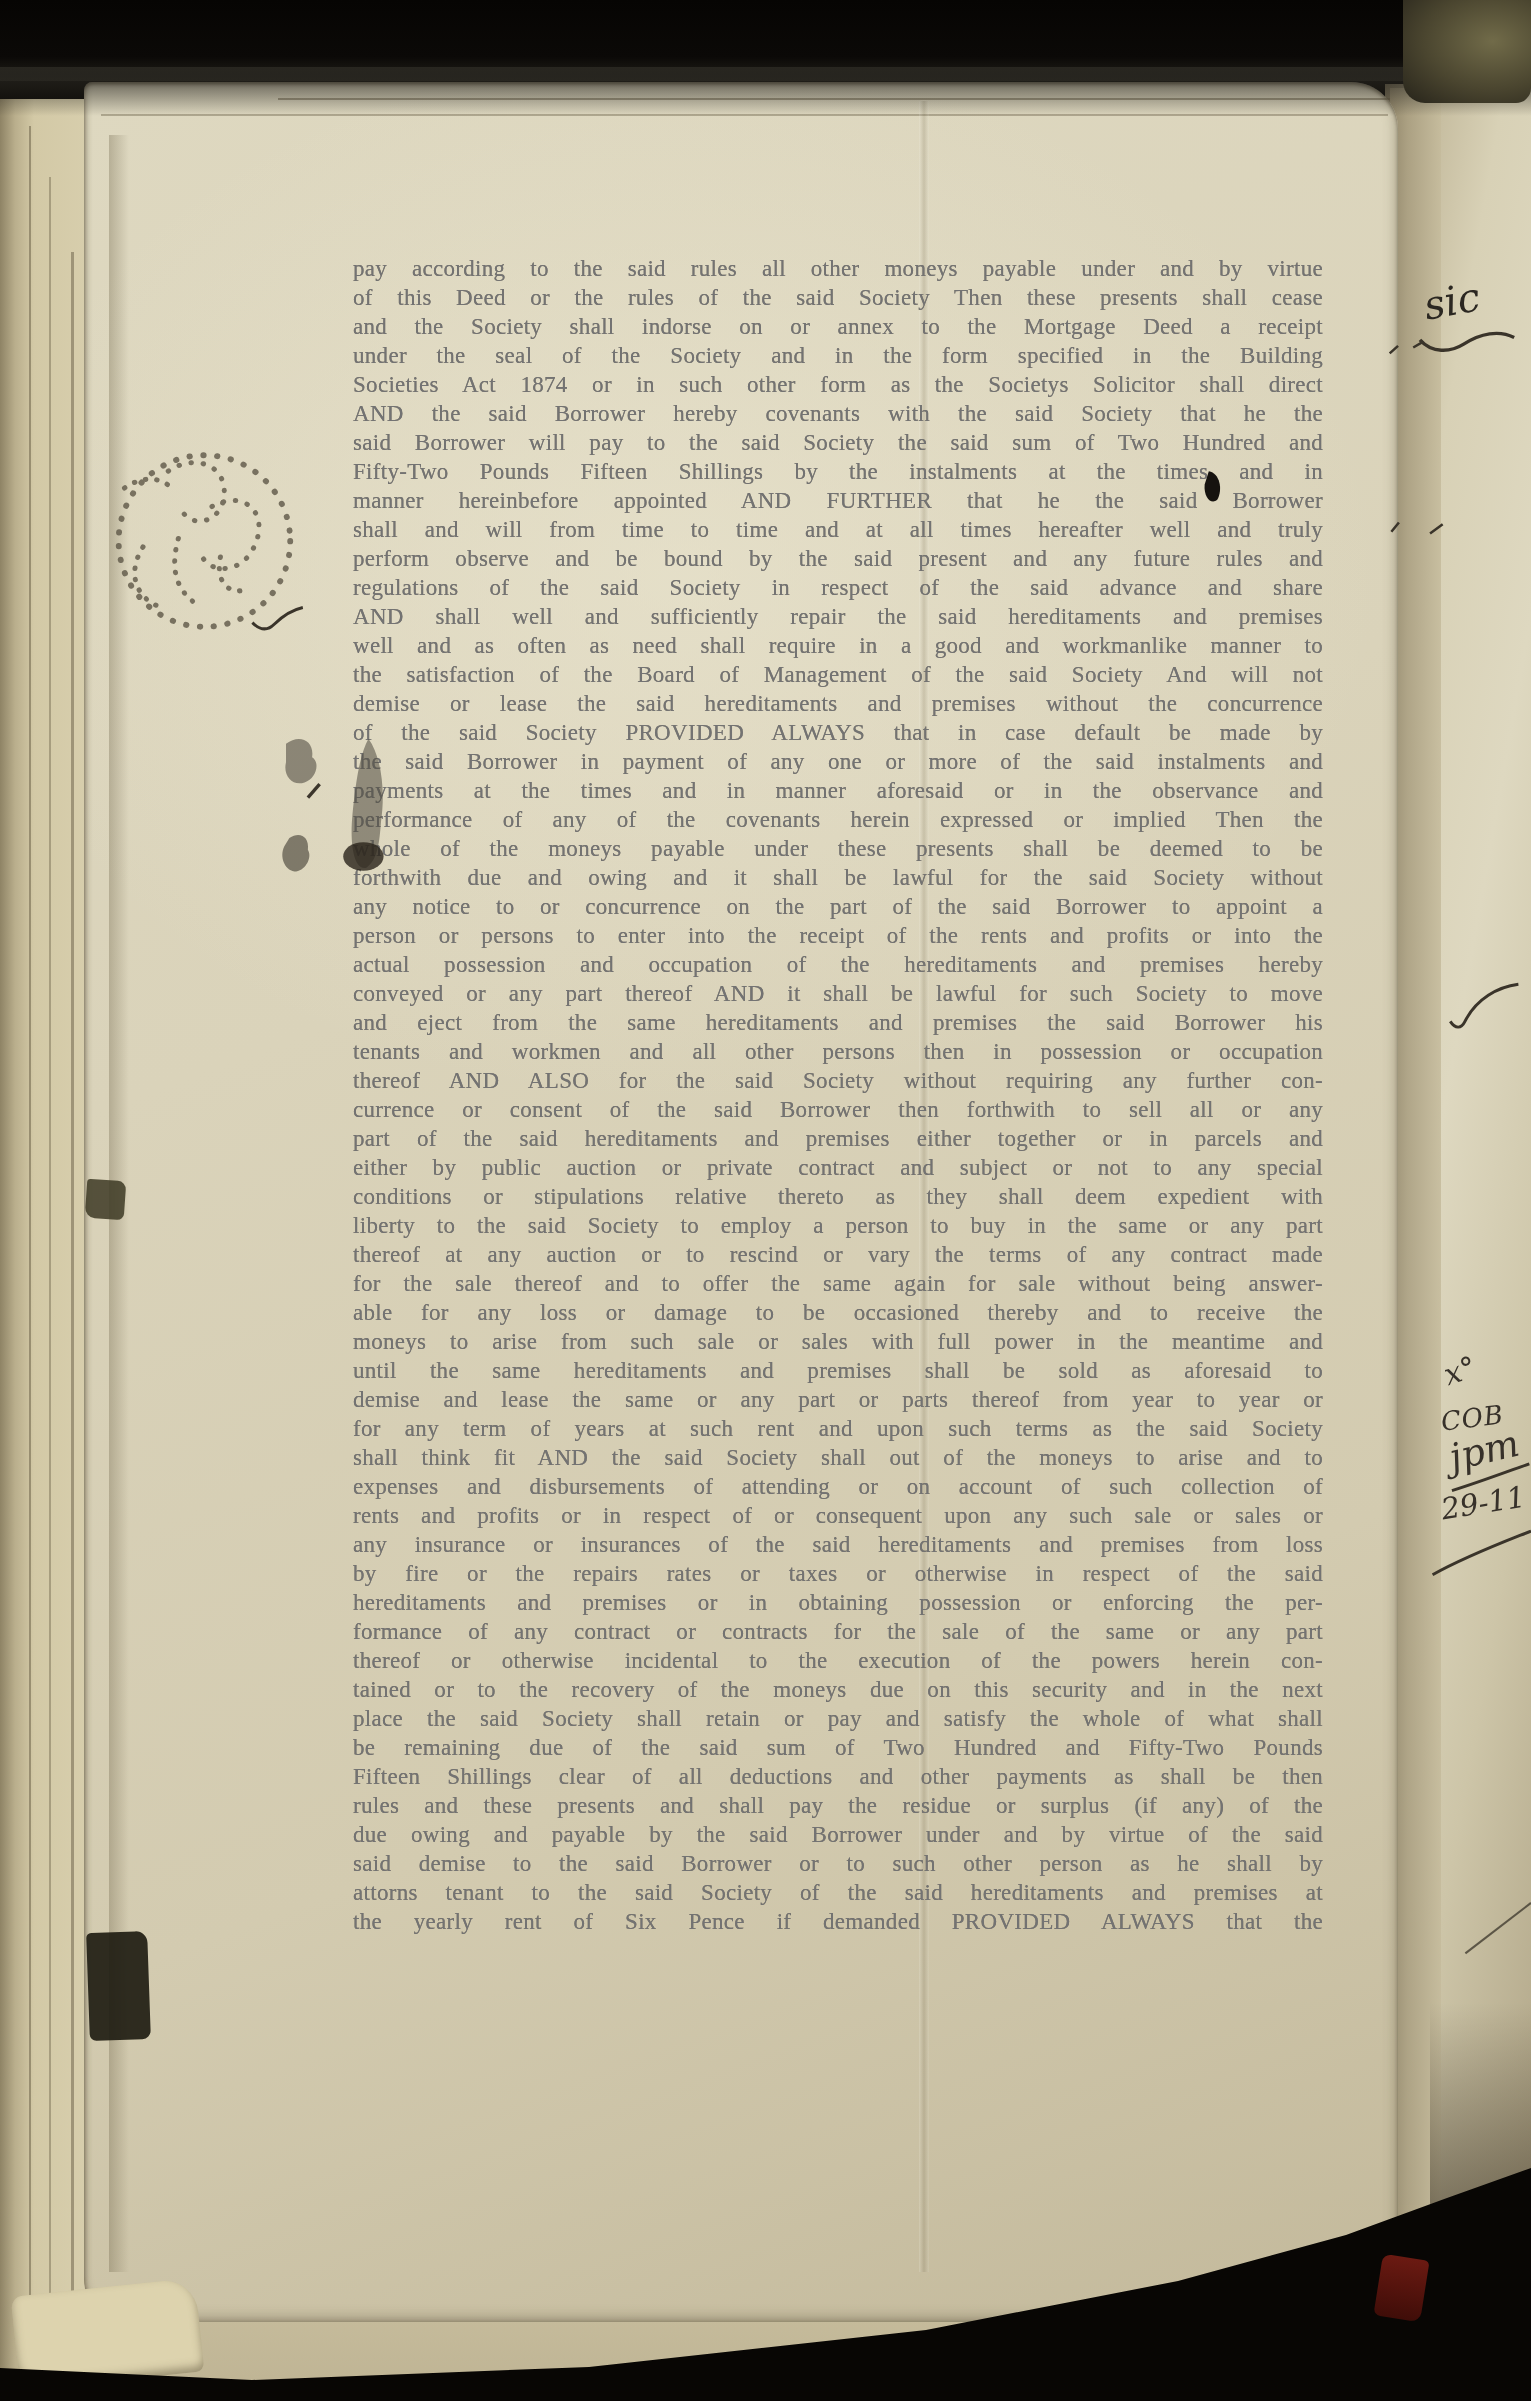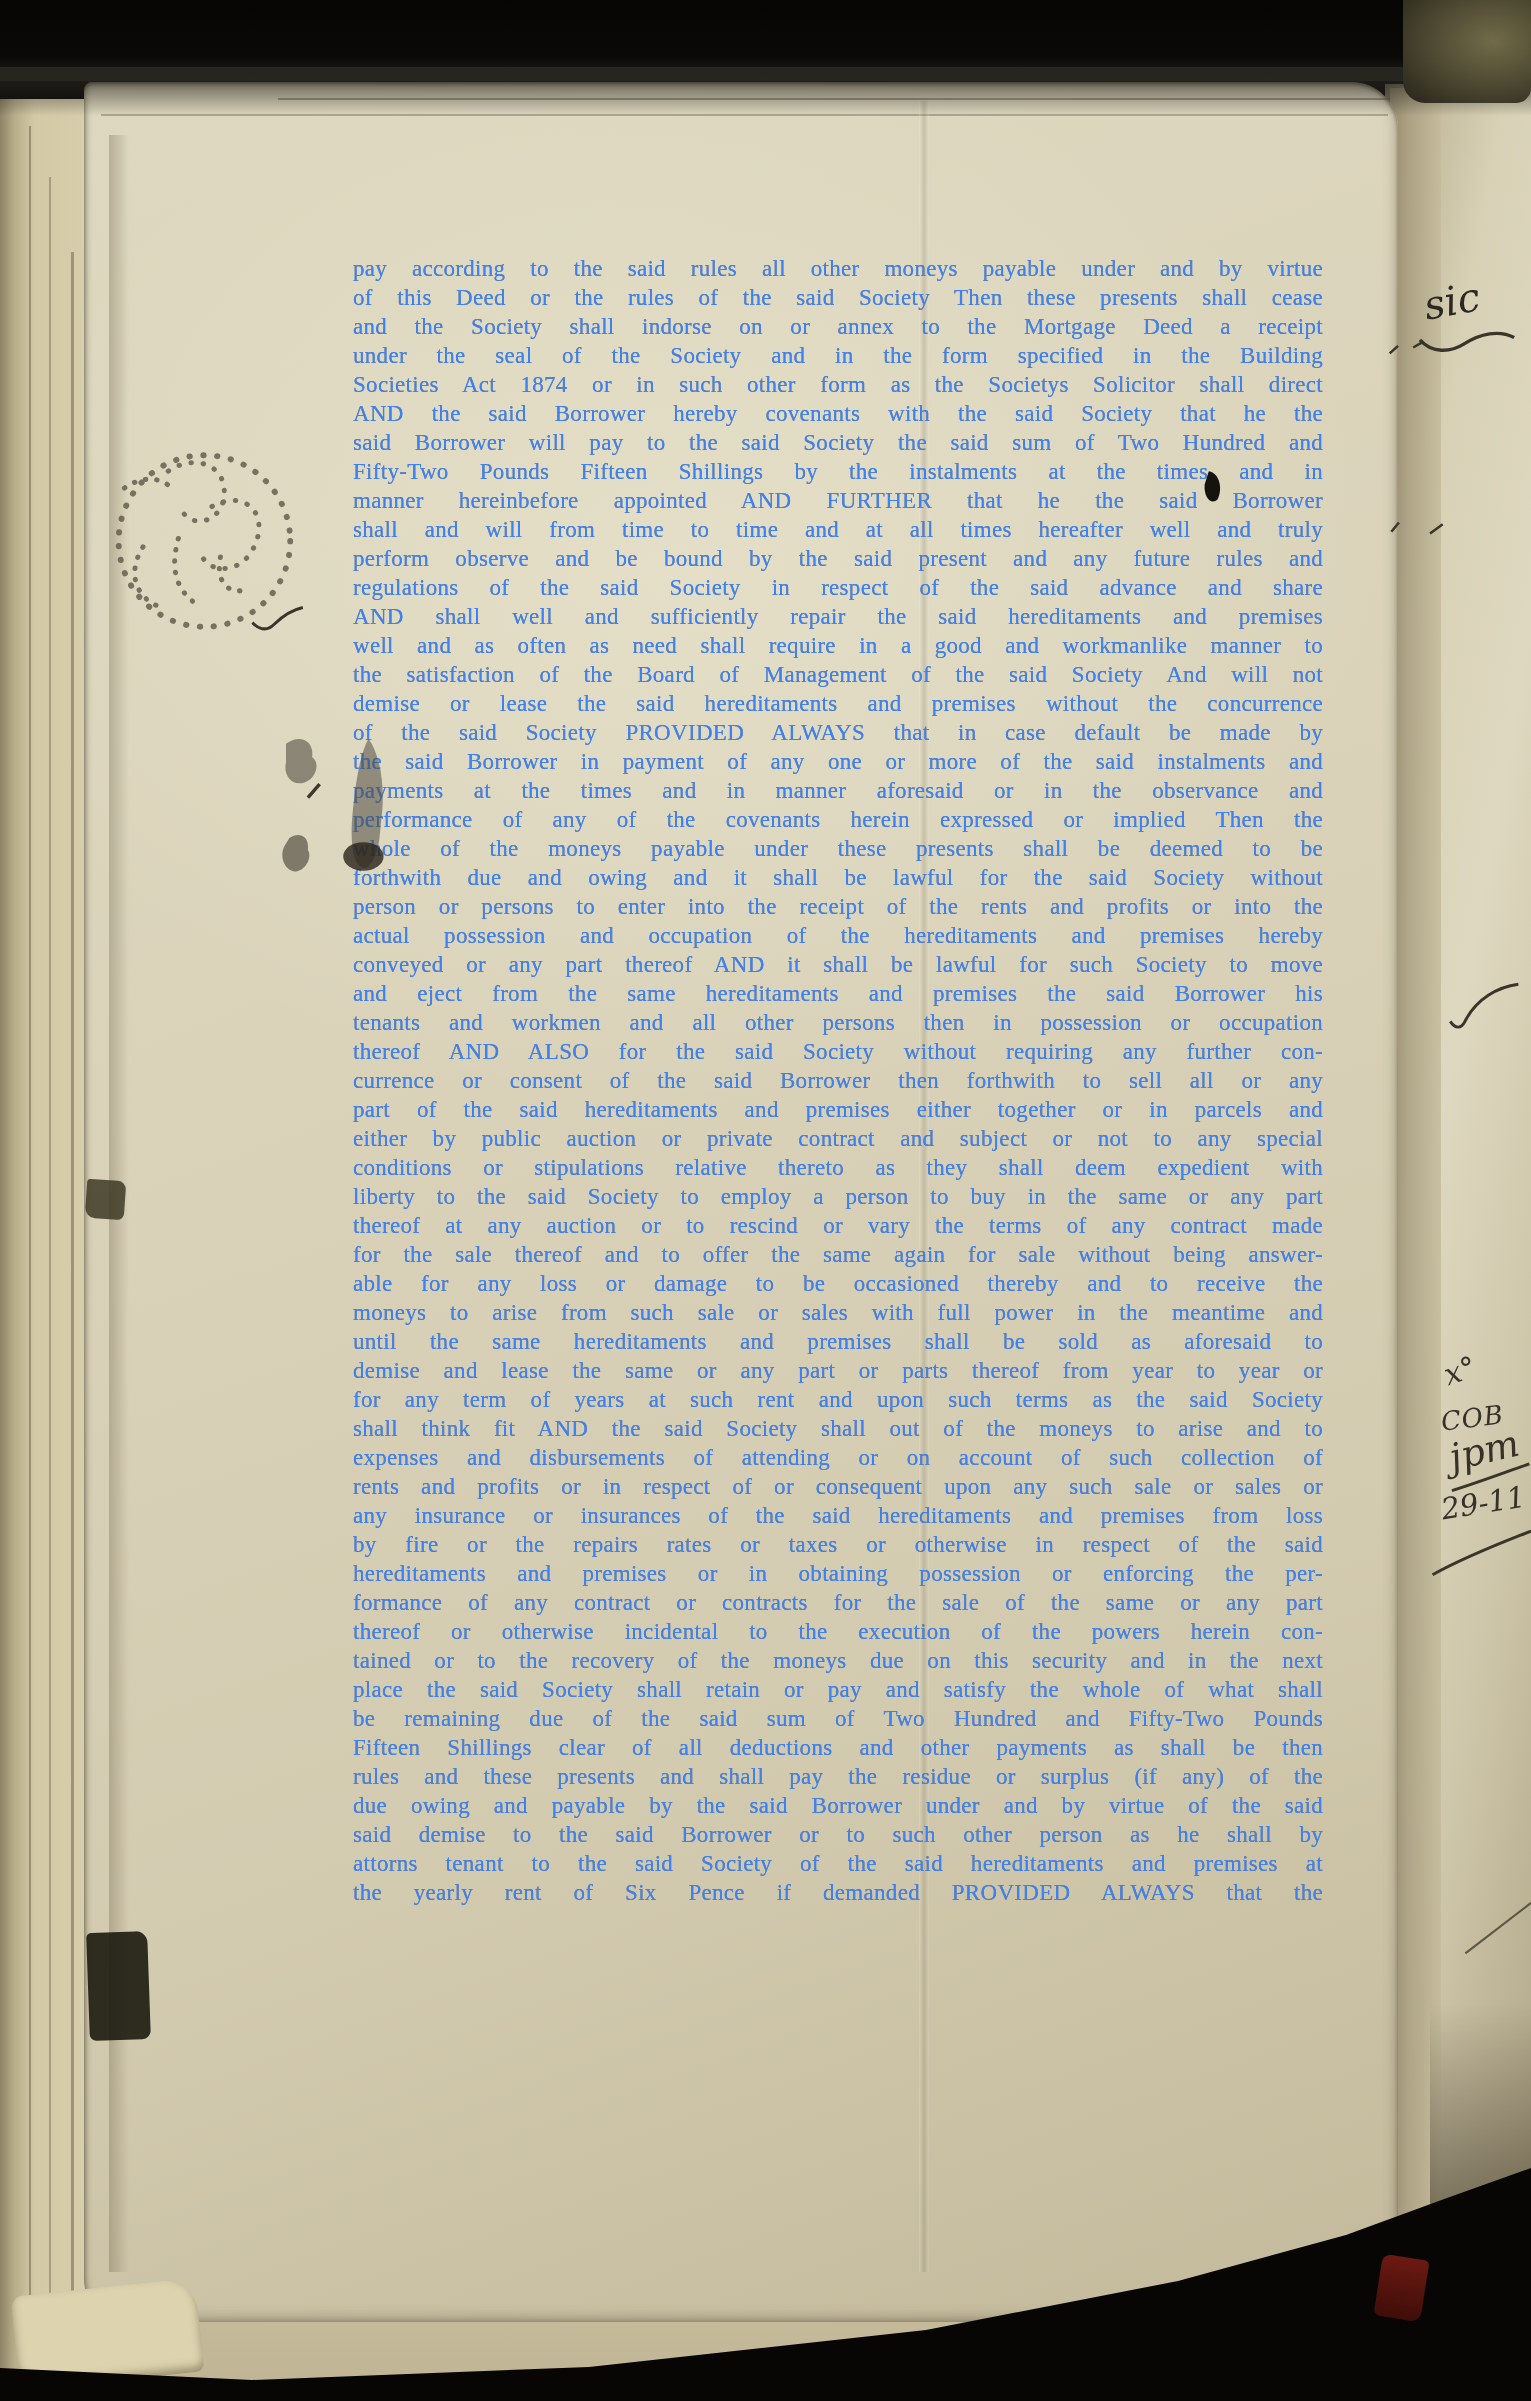--- a/index.html
+++ b/index.html
@@ -53,21 +53,21 @@
     border-radius:0 0 15px 22px;z-index:7;}
   .bottom-black{left:0;top:2104px;width:1531px;height:298px;background:#080604;
     clip-path:polygon(0 264px,252px 276px,589px 263px,926px 226px,1178px 177px,1346px 131px,1447px 94px,1531px 64px,1531px 298px,0 298px);
     z-index:8;}
   .maroon{left:1378px;top:2257px;width:47px;height:62px;background:linear-gradient(#6b1a12,#3f0d08);
     border-radius:8.4px 5px 10px 6.7px;transform:rotate(9deg);z-index:9;}
   .fore-edge-shadow{left:1430px;top:2003px;width:101px;height:244px;
     background:linear-gradient(to bottom,rgba(40,32,20,0),rgba(40,32,20,.55));z-index:7;}
 
   
-  .text-block{left:353px;top:254px;width:970px;z-index:10;color:#3b82f6;
+  .text-block{left:353px;top:254px;width:970px;z-index:10;color:#737373;
     text-shadow:0 0 0.6px rgba(58,50,40,.55);letter-spacing:0.3px;}
   .text-block .line{height:29px;line-height:29px;font-size:23px;
     text-align:justify;text-align-last:justify;overflow:visible;}
 
   
   .hw{z-index:12;color:#37312a;font-family:"DejaVu Serif", serif;font-style:italic;}
   .hw-sic{left:1424px;top:278px;font-size:40px;transform:rotate(-10deg);color:#2b2721;}
   .hw-x{left:1444px;top:1353px;font-size:30px;transform:rotate(-18deg);}
   .hw-cob{left:1441px;top:1403px;font-size:26px;transform:rotate(-7deg);letter-spacing:0.8px;}
   .hw-jpm{left:1449px;top:1429px;font-size:37px;transform:rotate(-13deg);}
@@ -114,20 +114,21 @@
       <div class="line">AND shall well and sufficiently repair the said hereditaments and premises</div>
       <div class="line">well and as often as need shall require in a good and workmanlike manner to</div>
       <div class="line">the satisfaction of the Board of Management of the said Society And will not</div>
       <div class="line">demise or lease the said hereditaments and premises without the concurrence</div>
       <div class="line">of the said Society PROVIDED ALWAYS that in case default be made by</div>
       <div class="line">the said Borrower in payment of any one or more of the said instalments and</div>
       <div class="line">payments at the times and in manner aforesaid or in the observance and</div>
       <div class="line">performance of any of the covenants herein expressed or implied Then the</div>
       <div class="line">whole of the moneys payable under these presents shall be deemed to be</div>
       <div class="line">forthwith due and owing and it shall be lawful for the said Society without</div>
+      <div class="line">any notice to or concurrence on the part of the said Borrower to appoint a</div>
       <div class="line">person or persons to enter into the receipt of the rents and profits or into the</div>
       <div class="line">actual possession and occupation of the hereditaments and premises hereby</div>
       <div class="line">conveyed or any part thereof AND it shall be lawful for such Society to move</div>
       <div class="line">and eject from the same hereditaments and premises the said Borrower his</div>
       <div class="line">tenants and workmen and all other persons then in possession or occupation</div>
       <div class="line">thereof AND ALSO for the said Society without requiring any further con-</div>
       <div class="line">currence or consent of the said Borrower then forthwith to sell all or any</div>
       <div class="line">part of the said hereditaments and premises either together or in parcels and</div>
       <div class="line">either by public auction or private contract and subject or not to any special</div>
       <div class="line">conditions or stipulations relative thereto as they shall deem expedient with</div>

